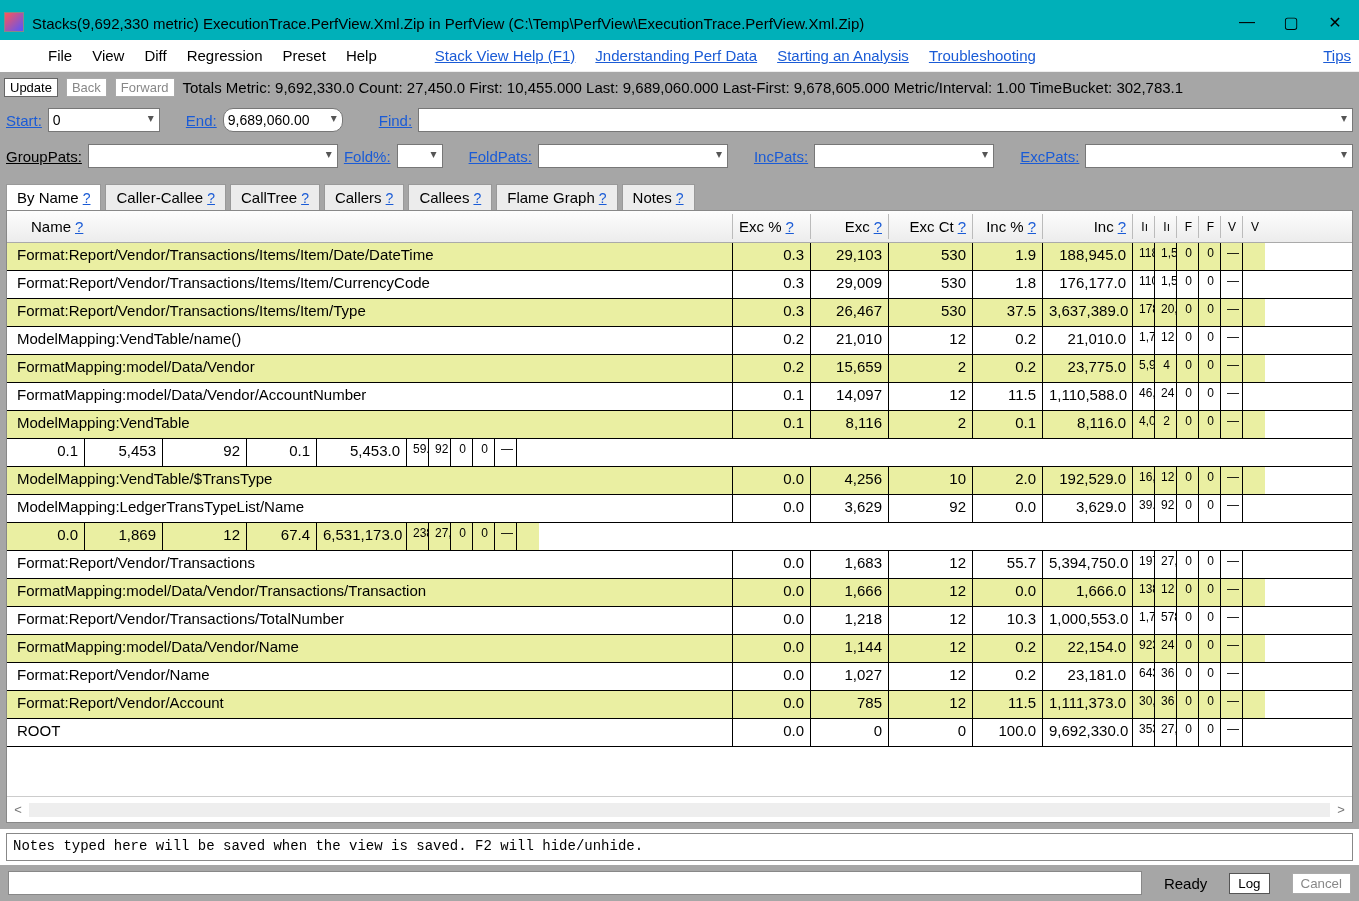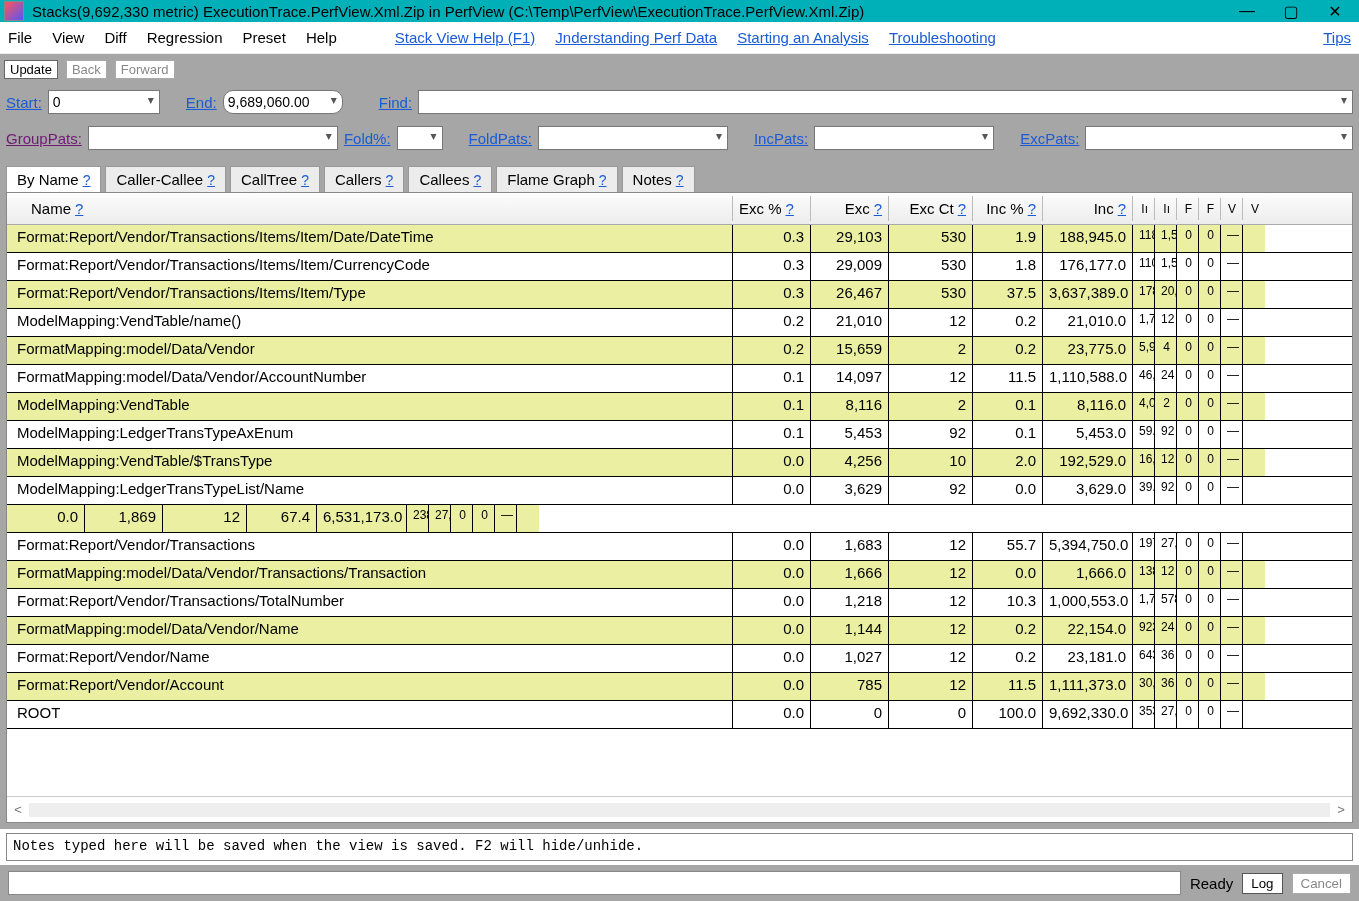--- a/index.html
+++ b/index.html
@@ -9,23 +9,23 @@
   background: #fff;
   width: 1359px;
   height: 901px;
   overflow: hidden;
   display: flex;
   flex-direction: column;
 }
 .titlebar {
   background: #00B0B9;
   color: #000;
-  height: 22px;
+  height: 40px;
   display: flex;
-  align-items: center;
+  align-items: flex-end;
   padding: 8px 4px;
   font-size: 15px;
 }
 .titlebar .icon {
   width: 20px; height: 20px;
   background: linear-gradient(135deg,#f55,#55f);
   border: 1px solid #888;
   margin-right: 8px;
   display: inline-block;
 }
@@ -34,20 +34,21 @@
 .winbtn { width:16px; text-align:center; cursor:default; font-size:16px;}
 .menubar {
   background: #fff;
   height: 32px;
   display: flex;
   align-items: center;
   padding: 0 8px;
   gap: 20px;
   font-size: 15px;
   border-bottom: 1px solid #eee;
+  margin-left: 40px;
 }
 .menubar .menuitem { color:#000; }
 .menubar .hlink { color:#1a5bd6; text-decoration: underline; }
 .toolbar1 {
   background: #A6A6A6;
   height: 30px;
   display:flex;
   align-items:center;
   gap: 8px;
   padding: 8px 4px;
@@ -64,21 +65,21 @@
 .toolbar2, .toolbar3 {
   background:#A6A6A6;
   height:36px;
   display:flex;
   align-items:center;
   gap:6px;
   padding:0 6px;
   font-size:15px;
 }
 .lbl-link { color:#1a5bd6; text-decoration: underline; }
-.lbl-red  { color:#701a75; text-decoration: underline; }
+.lbl-red  { color:#000000; text-decoration: underline; }
 .input {
   background:#fff;
   border:1px solid #777;
   height:24px;
   padding:0 4px;
   font-size:14px;
 }
 .input.wide { flex:1; }
 .dropdown { position:relative; }
 .dropdown::after {
@@ -187,21 +188,21 @@
   font-family:"Consolas","Courier New",monospace;
   font-size:14px;
   color:#000;
 }
 .statusbar {
   background:#A6A6A6;
   height:36px;
   display:flex;
   align-items:center;
   justify-content:flex-end;
-  gap:9px;
+  gap:22px;
   padding:0 8px;
   font-size:15px;
 }
 .statusbar .stbtn {
   background:#fff;
   border:1px solid #555;
   padding:2px 8px;
 }
 .statusbar .stbtn.dis { color:#888; border-color:#aaa; }
 .statusinput {
@@ -237,20 +238,21 @@
   <span class="hlink">Starting an Analysis</span>
   <span class="hlink">Troubleshooting</span>
   <span style="flex:1"></span>
   <span class="hlink">Tips</span>
 </div>
 
 <div class="toolbar1">
   <button class="btn">Update</button>
   <button class="btn dis">Back</button>
   <button class="btn dis">Forward</button>
+  <span style="white-space:nowrap">Totals Metric: 9,692,330.0   Count: 27,450.0   First: 10,455.000 Last: 9,689,060.000   Last-First: 9,678,605.000   Metric/Interval: 1.00   TimeBucket: 302,783.1</span>
 </div>
 
 <div class="toolbar2">
   <span class="lbl-link">Start:</span>
   <div class="dropdown"><input class="input" style="width: 112px;" value="0"></div>
   <span style="width:14px"></span>
   <span class="lbl-link">End:</span>
   <div class="dropdown"><input class="input" style="width: 120px; border-radius: 10px;" value="9,689,060.00"></div>
   <span style="width:24px"></span>
   <span class="lbl-link">Find:</span>
@@ -443,21 +445,20 @@
           <div class="colIncP num">0.1</div>
           <div class="colInc num">8,116.0</div>
           <div class="colX mini">4,0</div>
           <div class="colX mini">2</div>
           <div class="colX mini">0</div>
           <div class="colX mini">0</div>
           <div class="colX mini">—</div>
           <div class="colX mini" style="border-right:none"></div>
         </div>
         <div class="row">
-          <div class="colName">ModelMapping:LedgerTransTypeAxEnum</div>
           <div class="colExcP num">0.1</div>
           <div class="colExc num">5,453</div>
           <div class="colExcCt num">92</div>
           <div class="colIncP num">0.1</div>
           <div class="colInc num">5,453.0</div>
           <div class="colX mini">59.</div>
           <div class="colX mini">92</div>
           <div class="colX mini">0</div>
           <div class="colX mini">0</div>
           <div class="colX mini">—</div>

